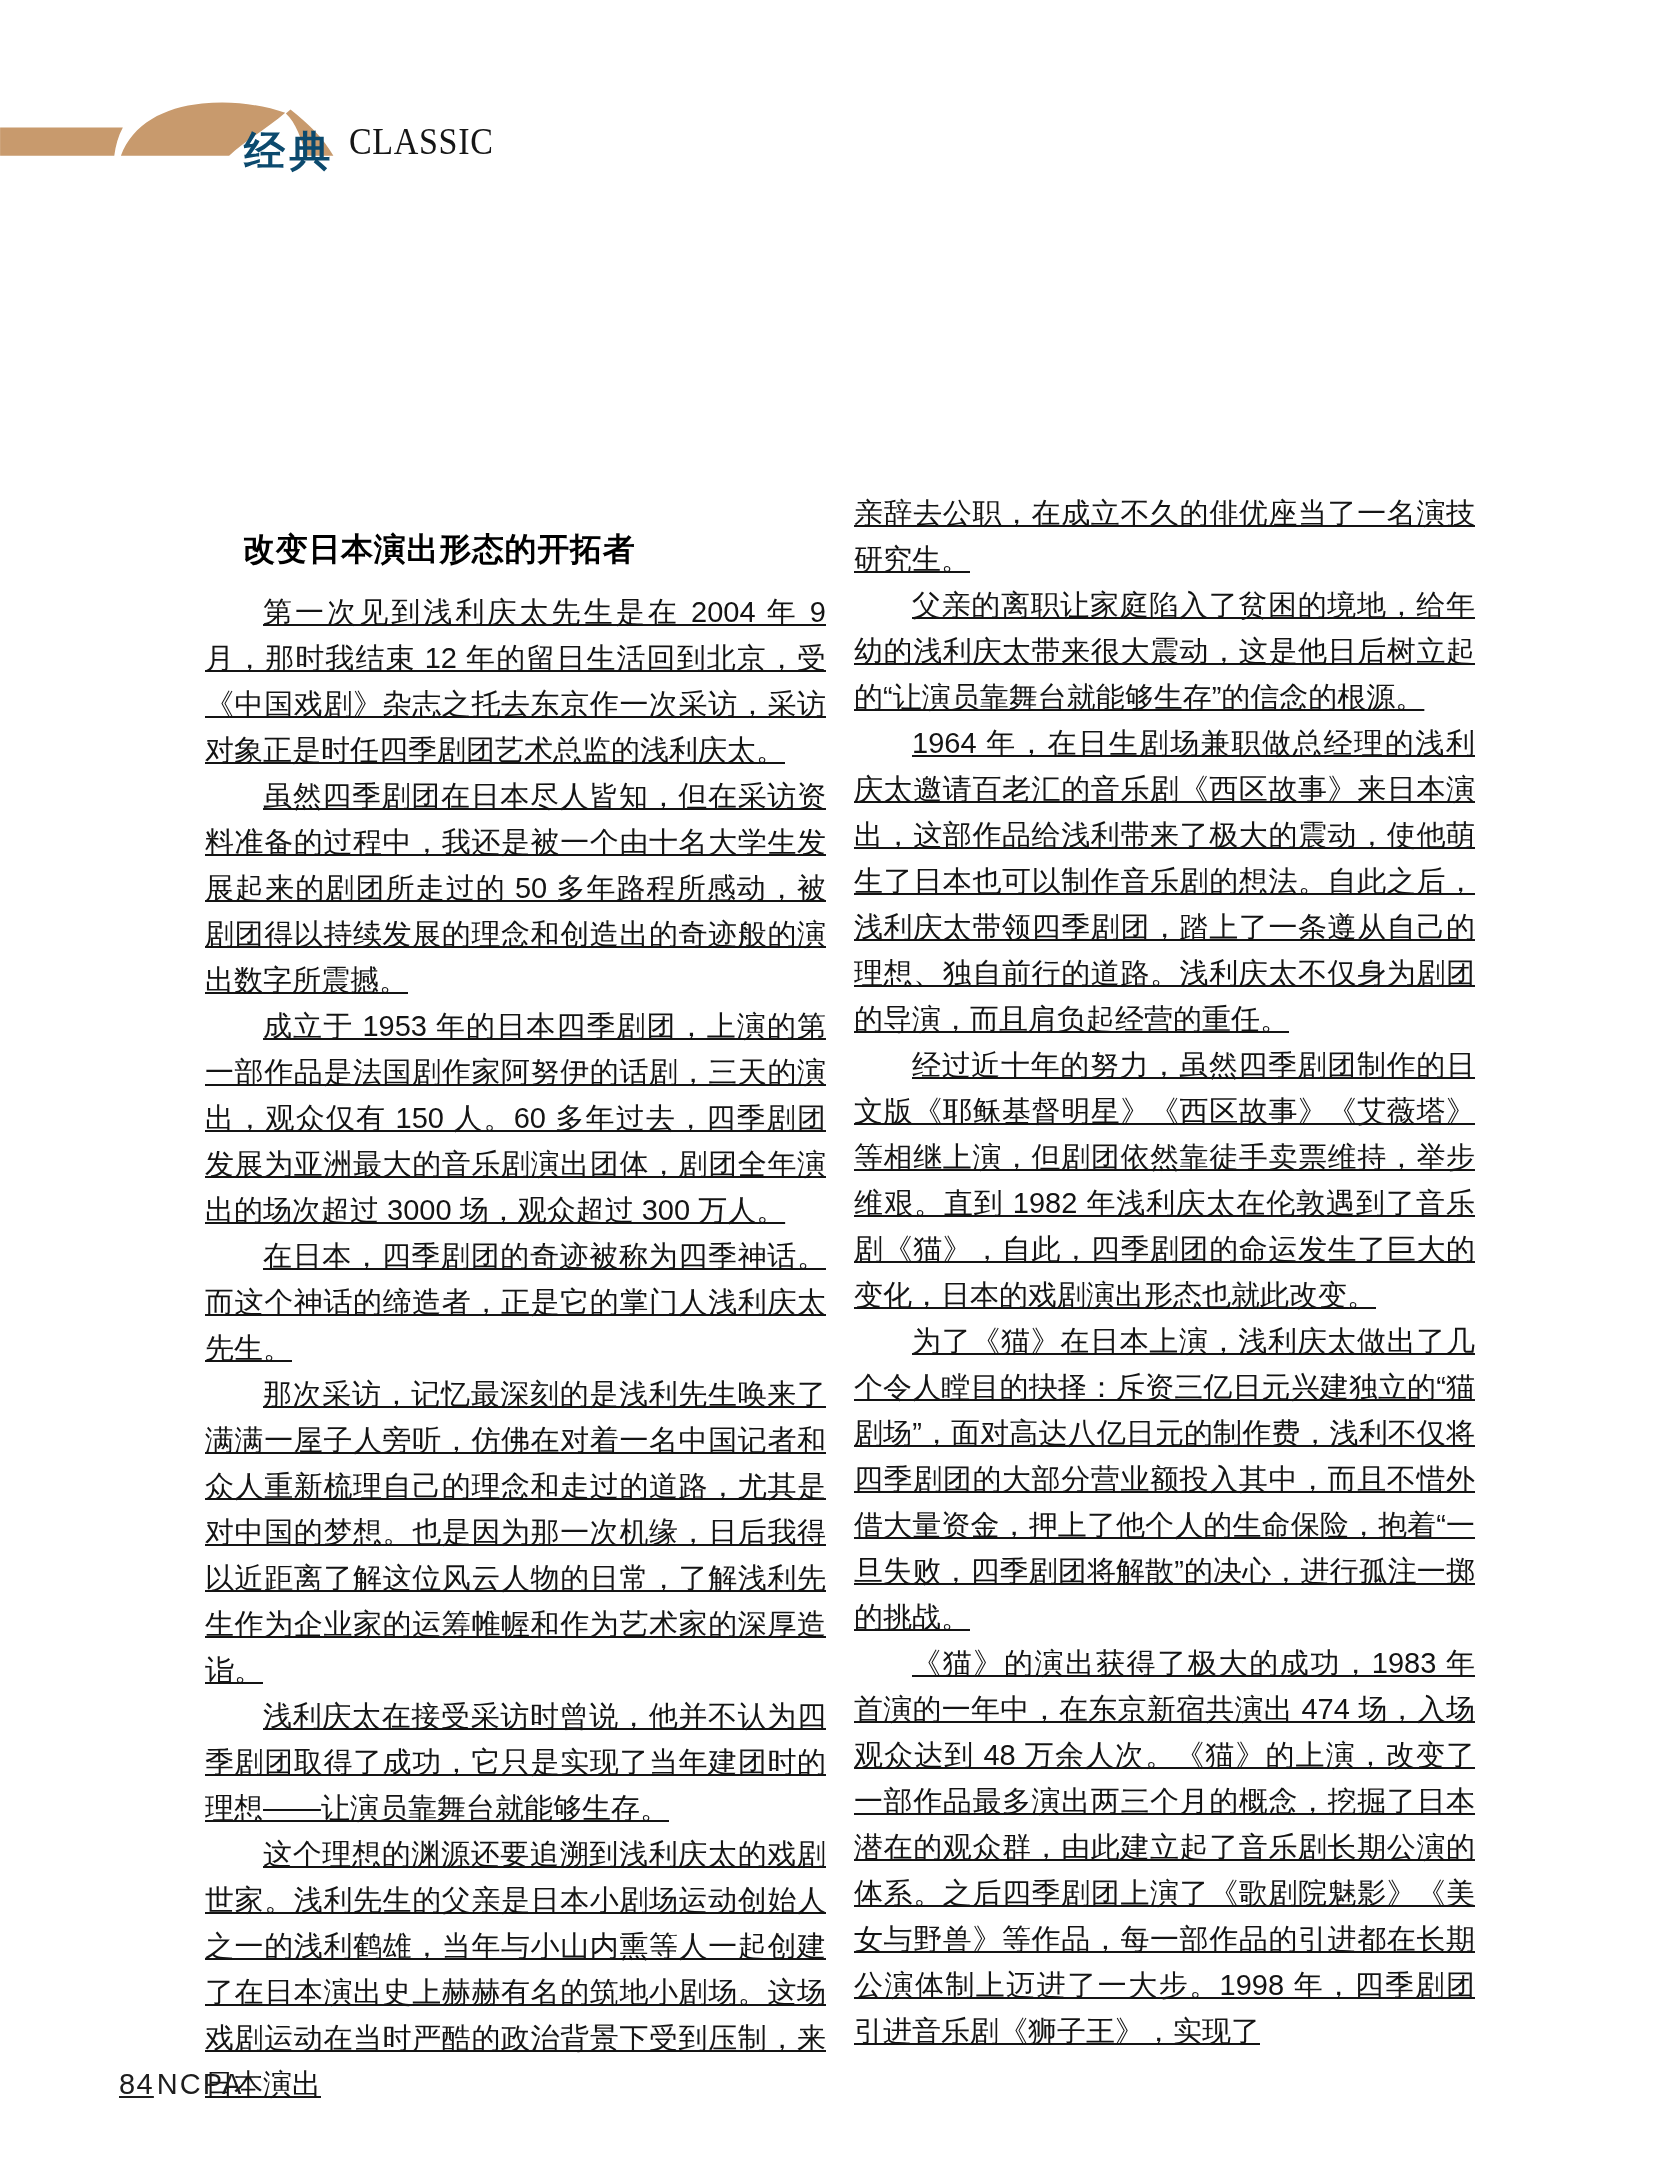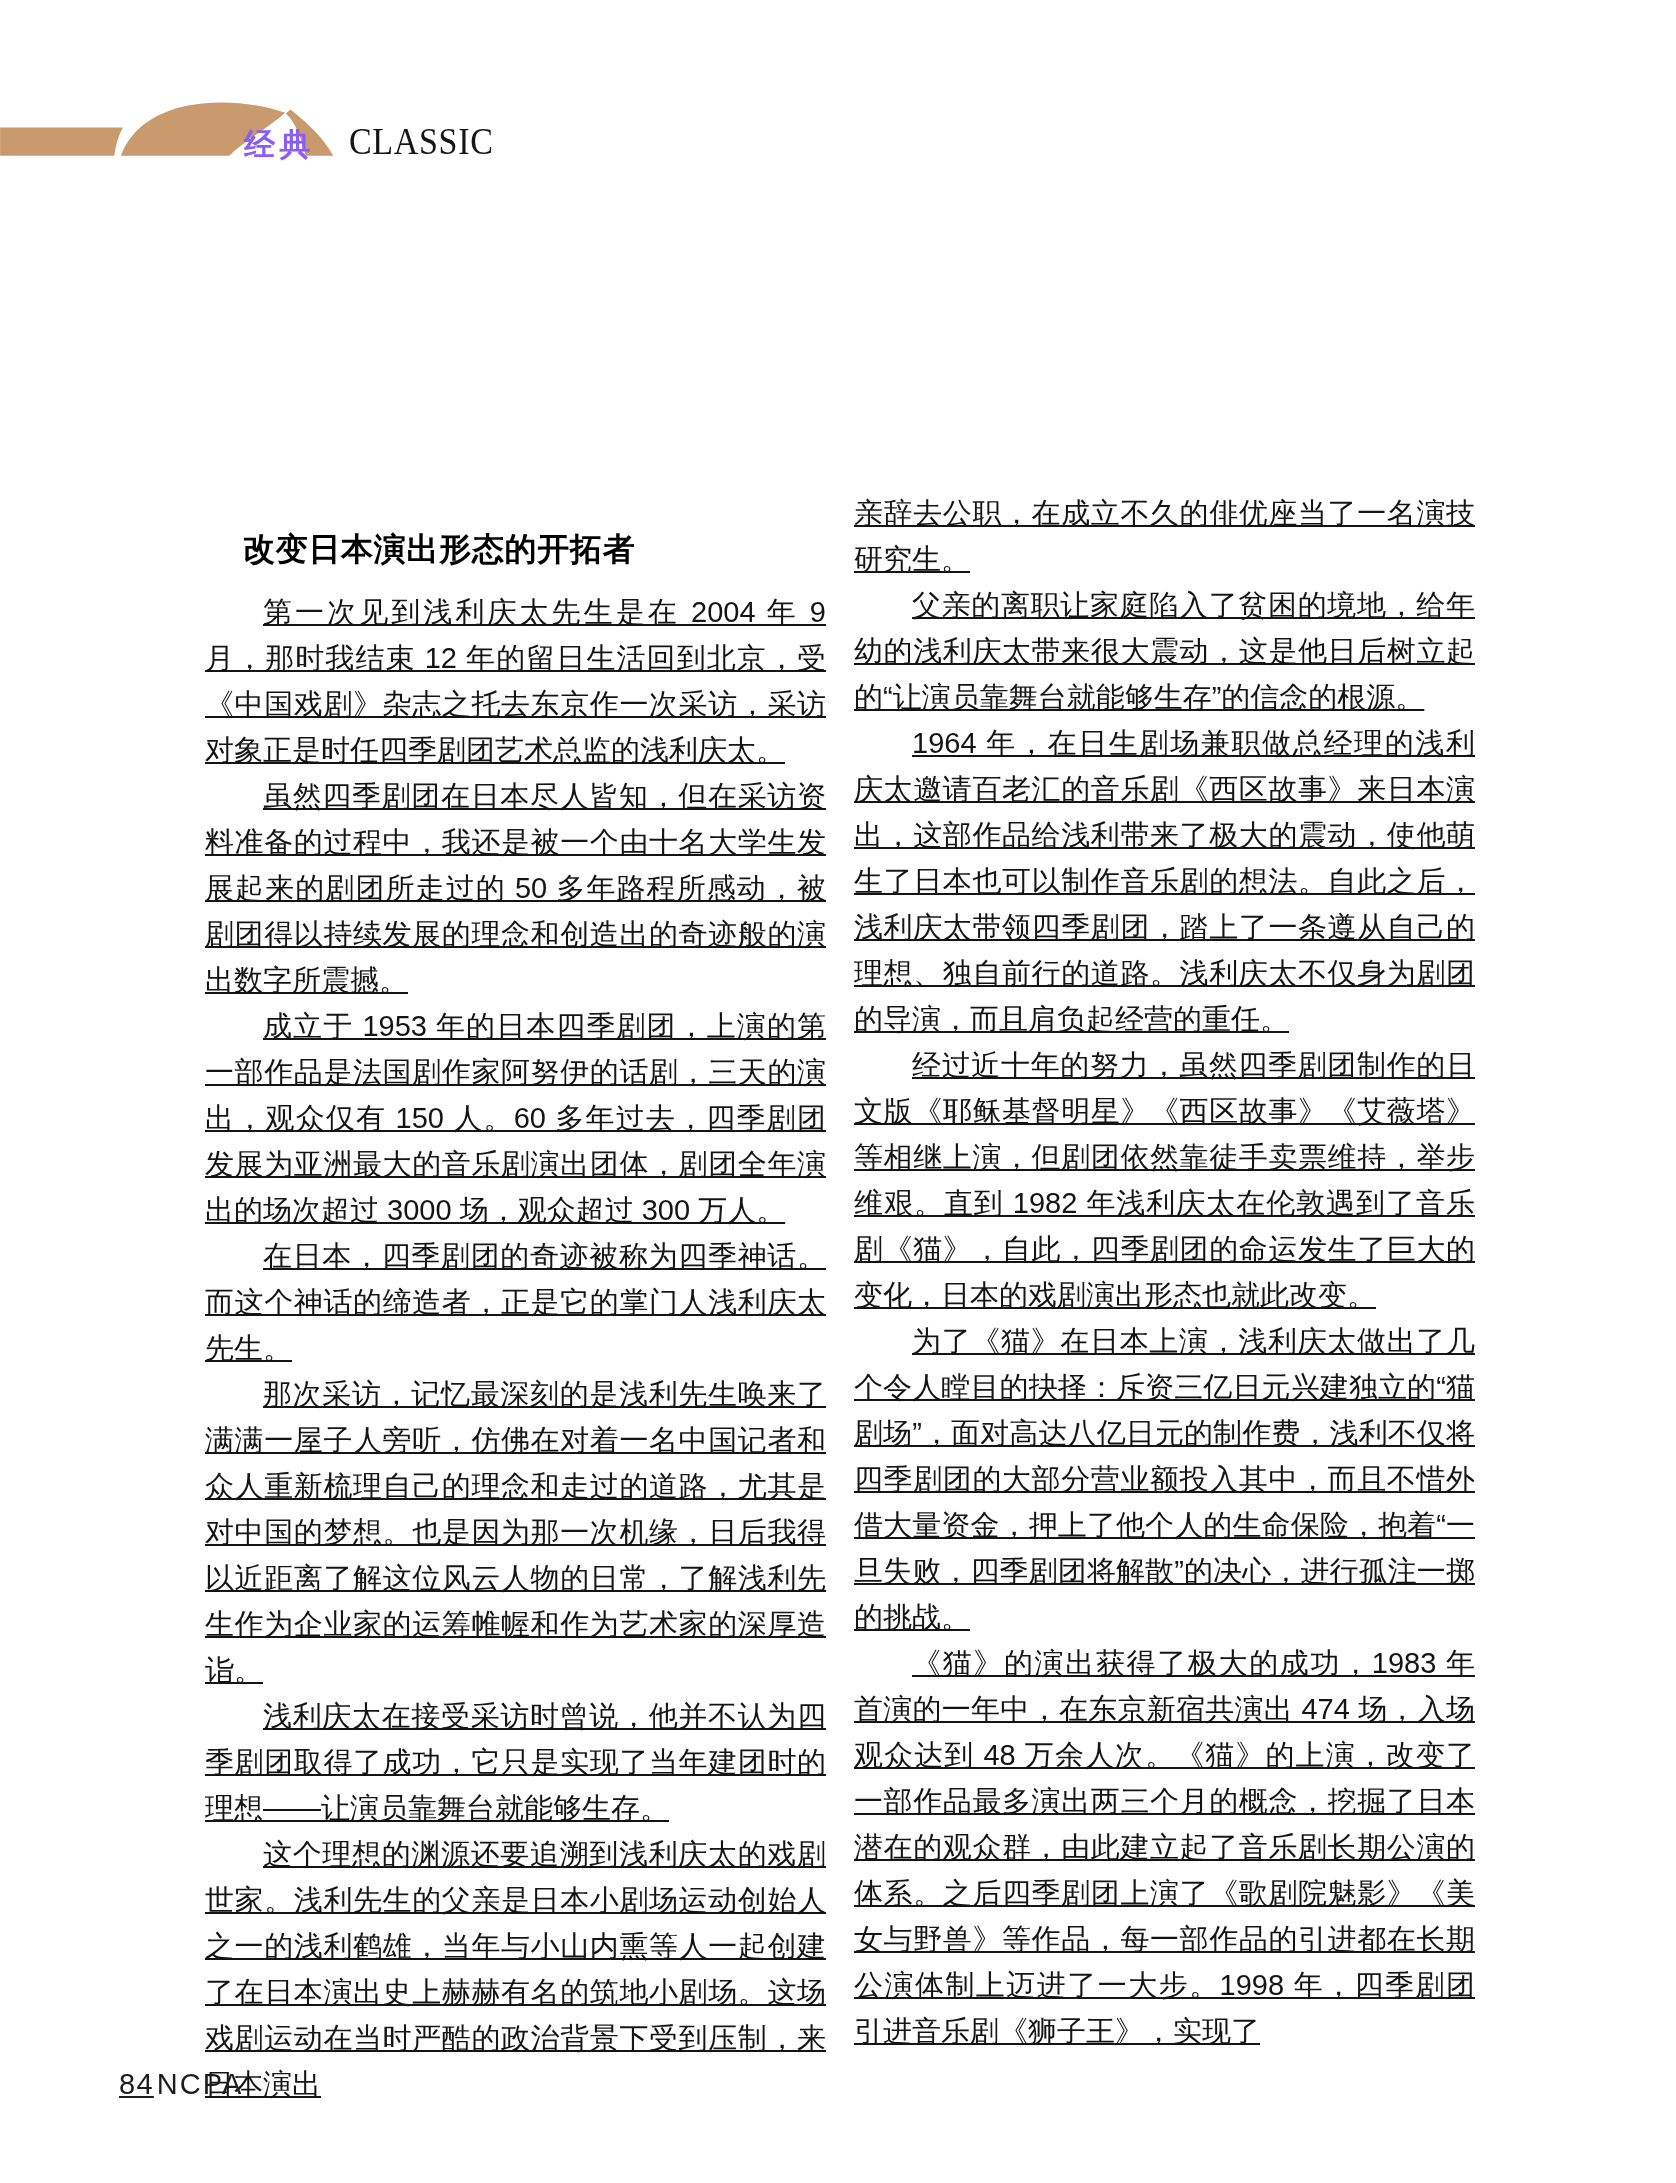--- a/index.html
+++ b/index.html
@@ -9,21 +9,21 @@
     height:2183px;
     background:#ffffff;
     font-family:"Liberation Sans", sans-serif;
     color:#111111;
     overflow:hidden;
   }
   
   .logo-svg{position:absolute;left:0;top:99px;width:515px;height:66px;}
   .brand-cn{
     position:absolute;left:244px;top:124px;
-    font-size:31px;font-weight:900;letter-spacing:4.6px;color:#8b5cf6;
+    font-size:41px;font-weight:900;letter-spacing:4.6px;color:#0c4a6e;
     font-family:"Liberation Sans", sans-serif;
   }
   .brand-en{
     position:absolute;left:349px;top:120px;
     font-size:37px;font-weight:400;color:#161616;
     font-family:"Liberation Serif", serif;
     letter-spacing:0.7px;
     transform:scaleX(.92);transform-origin:left center;
   }
   

